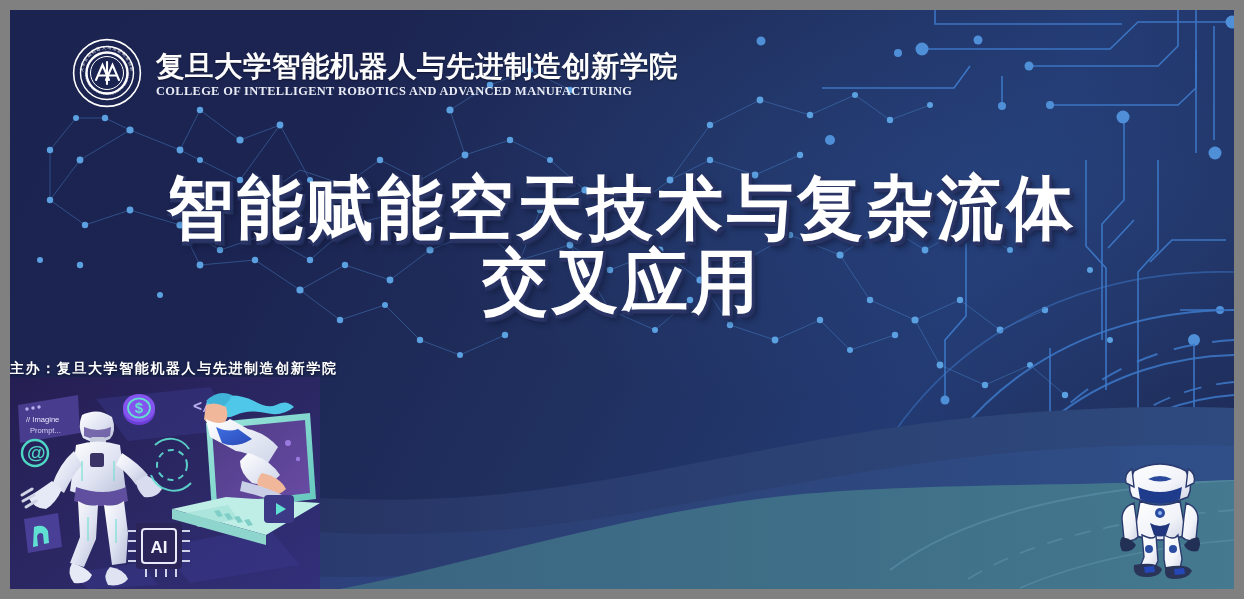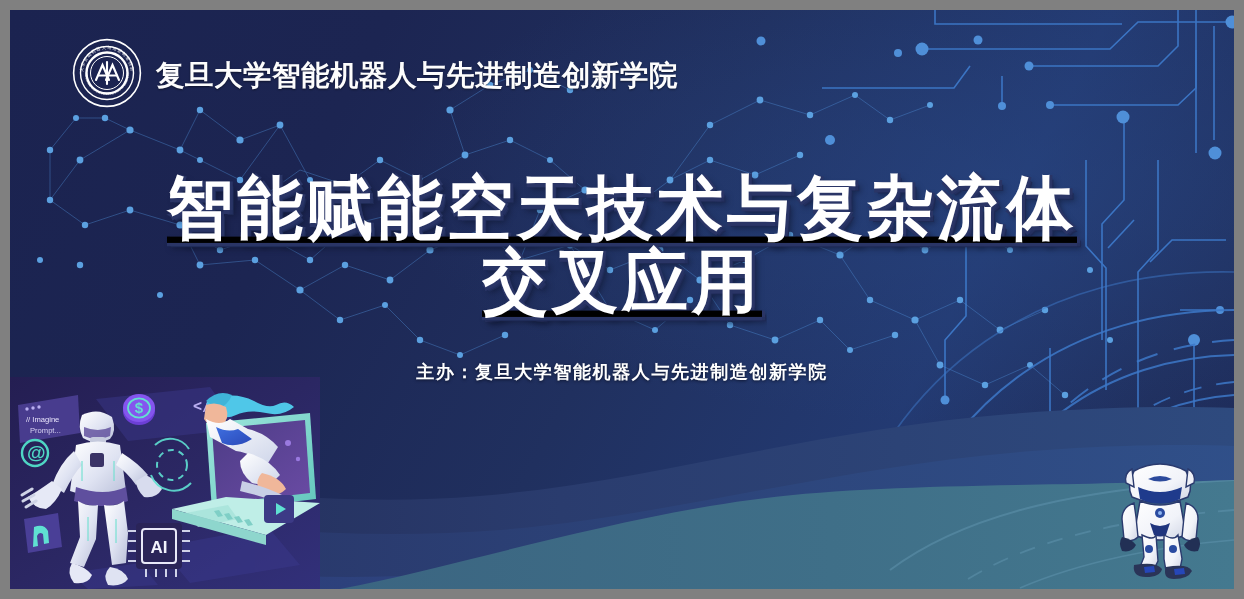--- a/index.html
+++ b/index.html
@@ -19,32 +19,32 @@
   
   #header { position:absolute; left:62px; top:28px; display:flex; align-items:center; gap:14px; }
   #emblem { width:70px; height:70px; flex:0 0 70px; position:relative; }
   #college-text { padding-top:4px; }
   #college-cn { font-size:28.5px; font-weight:bold; color:#fdfdfd; letter-spacing:.5px;
     line-height:1.08; white-space:nowrap; text-shadow:0 1px 2px rgba(0,0,0,.45); }
   #college-en { font-family:"Liberation Serif", serif; font-weight:bold; font-size:12.4px;
     color:#e9ecf5; letter-spacing:.35px; white-space:nowrap; margin-top:2px; }
 
   
-  #title-block { position:absolute; left:0; right:0; top:162px; text-align:center;text-decoration:underline; }
+  #title-block { position:absolute; left:0; right:0; top:162px; text-align:center; }
   .title-line { font-family:"DejaVu Sans", sans-serif; font-weight:bold; color:#ffffff;
     white-space:nowrap; letter-spacing:4px; font-size:66px; line-height:1.12;
     text-shadow:
        3px 0 0 #2a3566, 0 3px 0 #2a3566, 3px 3px 0 #243060,
        4px 4px 0 #1e2a55, 5px 5px 6px rgba(10,14,34,.55);
     transform:scaleY(1.06); }
   #title-line-2 { font-size:66px; }
 
   
-  #host-line { position:absolute; left:0; right:0; top:350px; text-align:center;
-    font-size:18px; font-weight:bold; color:#ffffff; letter-spacing:1.6px;
+  #host-line { position:absolute; left:0; right:0; top:350px; 
+    font-size:14px; font-weight:bold; color:#ffffff; letter-spacing:1.6px;
     text-shadow:0 1px 3px rgba(8,12,30,.75); white-space:nowrap; }
 
   
   #series-banner { position:absolute; right:153px; bottom:24px;
     font-family:"DejaVu Sans", sans-serif; font-size:26px; font-weight:bold;
     color:#bfe2f2; letter-spacing:2.5px; white-space:nowrap;
     text-shadow:2px 2px 0 #3a5f89, -1px -1px 0 #2d4c72, 0 3px 7px rgba(6,12,26,.6); }
 
   
   #illustration { position:absolute; left:0; bottom:0; width:310px; height:212px; }
@@ -278,20 +278,21 @@
           <path d="M24 42 L30.5 27 L37 42"></path>
             <path d="M26.3 37.5 H34.7"></path>
           <path d="M34 42 L40.5 27 L47 42"></path>
             <path d="M36.3 37.5 H44.7"></path>
           <path d="M35 24 V46"></path>
         </g>
       </svg>
     </div>
     <div id="college-text">
       <div id="college-cn">复旦大学智能机器人与先进制造创新学院</div>
+      <div id="college-en">COLLEGE OF INTELLIGENT ROBOTICS AND ADVANCED MANUFACTURING</div>
     </div>
   </div>
 
   <div id="title-block">
     <div class="title-line">智能赋能空天技术与复杂流体</div>
     <div class="title-line" id="title-line-2">交叉应用</div>
   </div>
 
   <div id="host-line">主办：复旦大学智能机器人与先进制造创新学院</div>
 

